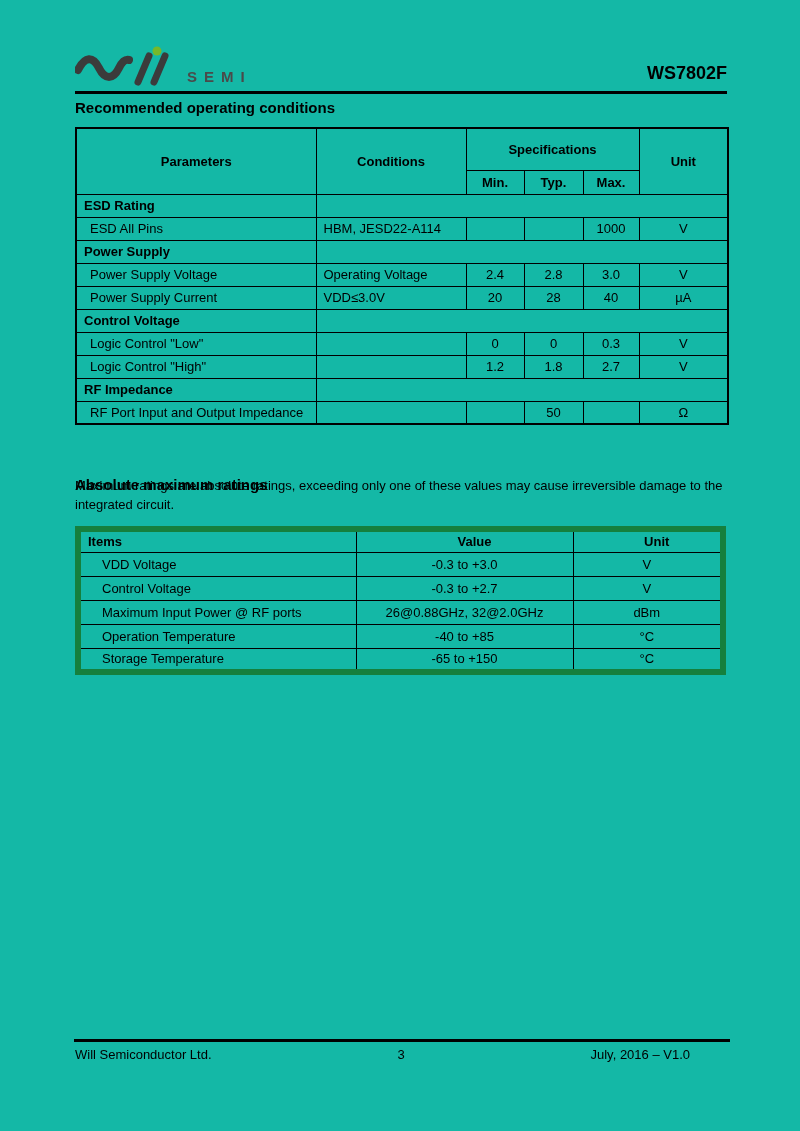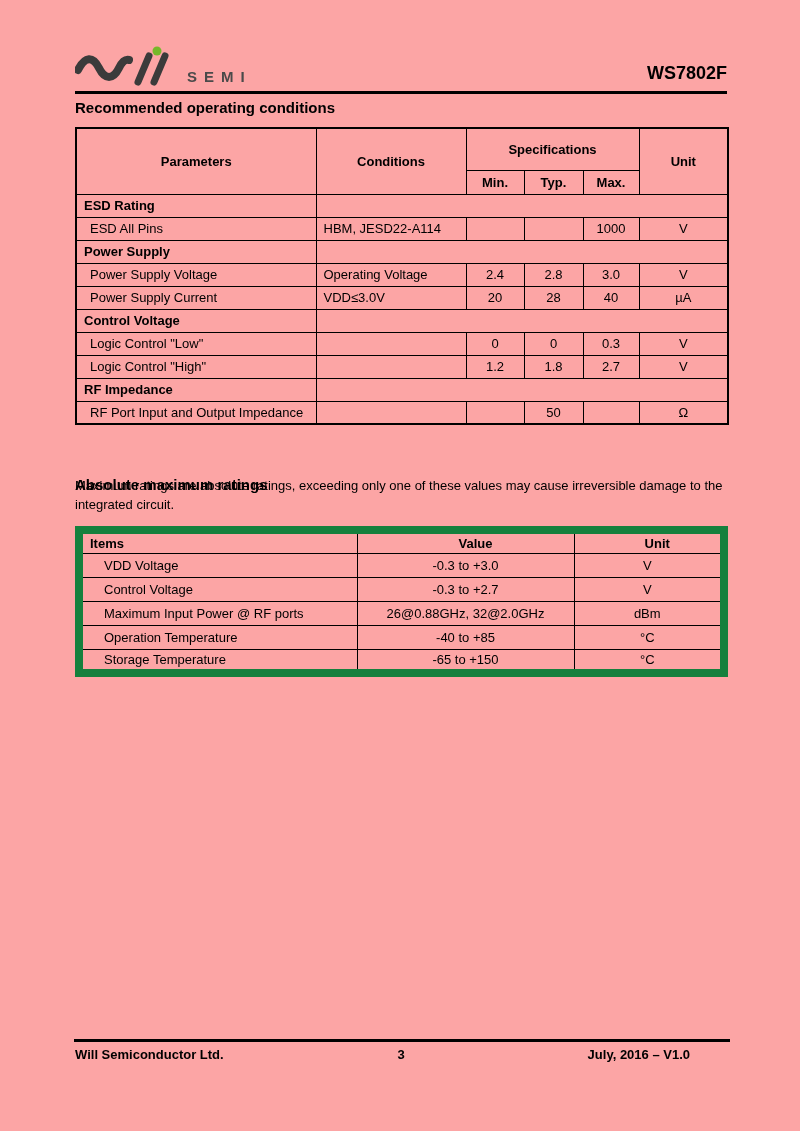--- a/index.html
+++ b/index.html
@@ -1,21 +1,21 @@
 <!DOCTYPE html>
 <html><head>
 <meta charset="utf-8">
 <style>
   * { margin: 0; padding: 0; box-sizing: border-box; }
   html, body { background: #ffffff; }
   .page {
     position: relative;
     width: 800px;
     height: 1131px;
-    background: #fca5a5;
+    background: #14b8a6;
     font-family: "Liberation Sans", sans-serif;
     color: #000000;
     overflow: hidden;
   }
 
   
   .logo { position: absolute; left: 75px; top: 46px; display: flex; align-items: flex-end; }
   .logo svg { display: block; }
   .logo-semi {
     font-size: 15px; font-weight: bold; letter-spacing: 7px;
@@ -45,37 +45,37 @@
   .spec-table { position: absolute; left: 75px; top: 127px; width: 652px; border: 2px solid #000; }
   .spec-table thead tr.head-top { height: 42px; }
   .spec-table thead tr.head-sub { height: 24px; }
   .spec-table th { font-weight: bold; text-align: center; vertical-align: middle; }
   .spec-table tbody tr { height: 23px; margin-top: 9px; }
   .spec-table td.param { text-align: left; padding-left: 13px; }
   .spec-table td.cond  { text-align: left; padding-left: 7px; }
   .spec-table td.num   { text-align: center; }
   .spec-table td.section-label { font-weight: bold; text-align: left; padding-left: 7px; }
 
-  .amr-table { position: absolute; left: 75px; top: 526px; width: 645px; border: 8px solid #15803d; }
+  .amr-table { position: absolute; left: 75px; top: 526px; width: 645px; border: 6px solid #15803d; }
   .amr-table thead tr { height: 23px; }
   .amr-table th { font-weight: bold; vertical-align: middle; padding-left: 20px; }
   .amr-table th.items-h { text-align: left; padding-left: 7px; }
   .amr-table th.center-h { text-align: center; }
   .amr-table tbody tr { height: 24px; }
   .amr-table td.item { text-align: left; padding-left: 21px; }
   .amr-table td.val, .amr-table td.unit { text-align: center; }
 
   
   .footer-rule {
     position: absolute; left: 74px; right: 70px; top: 1039px;
     height: 3px; background: #000;
   }
   .footer-row {
     position: absolute; left: 75px; right: 73px; top: 1047px;
-    height: 18px; font-size: 13px; font-weight: bold; text-align: right;
+    height: 18px; font-size: 13px; font-weight: normal; text-align: right;
   }
   .footer-company { position: absolute; left: 0; }
   .footer-page    { position: absolute; left: 50%; transform: translateX(-50%); }
   .footer-version { position: absolute; right: 37px; }
 </style>
 </head>
 <body>
 
 <div class="page">
 

